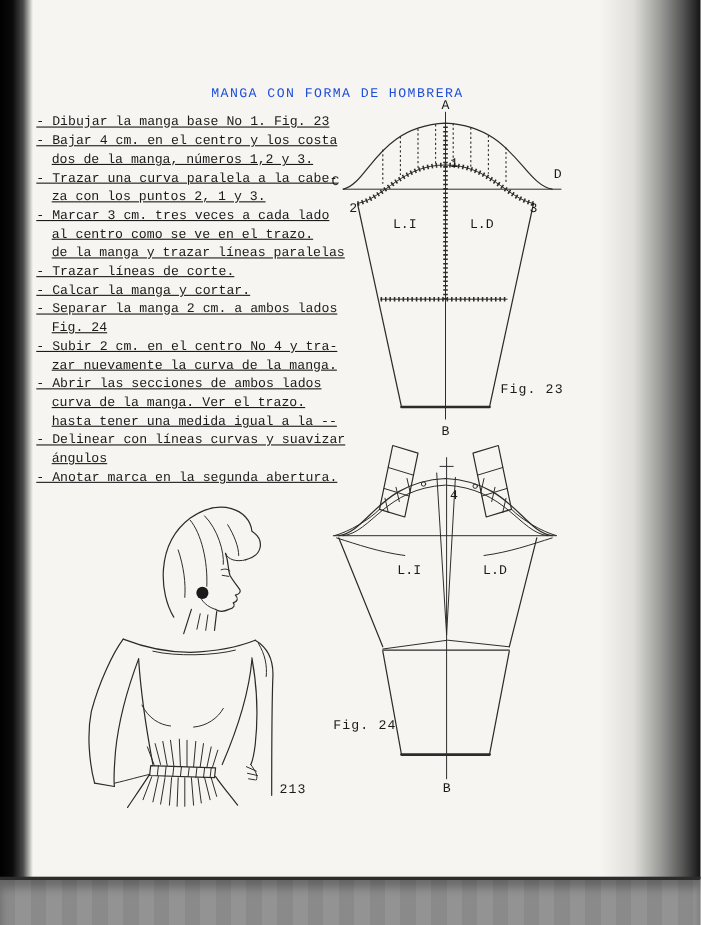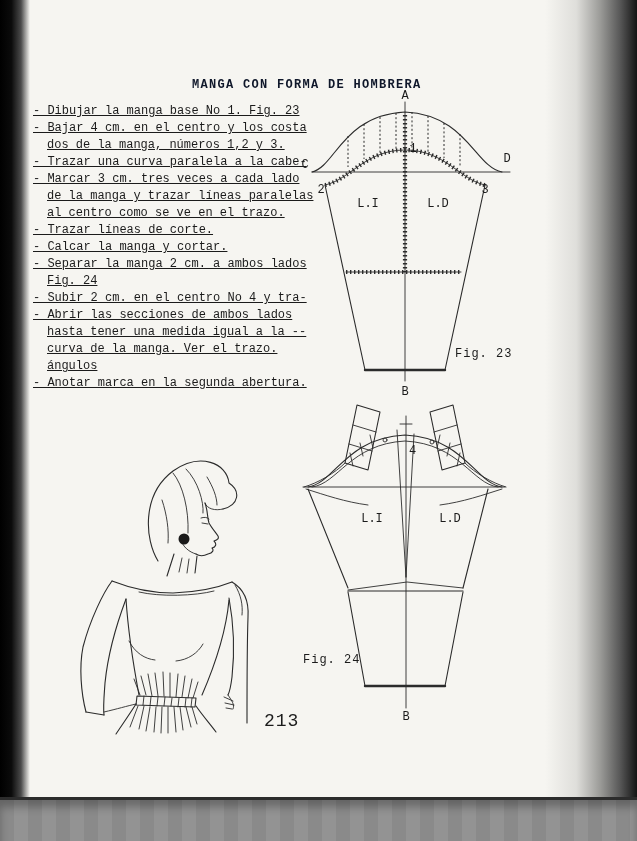--- a/index.html
+++ b/index.html
@@ -17,32 +17,32 @@
     background:linear-gradient(90deg,rgba(246,245,241,0) 0%,rgba(185,185,182,.38) 34%,#9b9b98 60%,#565656 82%,#141414 100%);
   }
   .scan-band-bottom{
     position:absolute;left:0;top:797px;width:637px;height:44px;
     background:repeating-linear-gradient(90deg,#8a8a8a 0 14px,#939393 14px 28px);
     border-top:3px solid #2c2c2c;
     box-shadow:inset 0 7px 9px rgba(0,0,0,.28);
   }
   .page-title{
     position:absolute;left:168px;top:78px;
-    font-size:12px;font-weight:bold;letter-spacing:1.3px;color:#0f172a;
+    font-size:12px;font-weight:normal;letter-spacing:1.3px;color:#1d4ed8;
     white-space:nowrap;
     padding-left:24px;
   }
   .instructions{
     position:absolute;left:33px;top:103px;width:305px;
     font-size:12px;line-height:17px;color:#1b1b1b;text-decoration:underline;
   }
   .instructions .cont{padding-left:14px;}
   .page-number{
     position:absolute;left:254px;top:711px;
-    font-size:18px;color:#1b1b1b;letter-spacing:1px;margin-left:10px;
+    font-size:12px;color:#1b1b1b;letter-spacing:1px;
   }
   .fig{position:absolute;}
   svg text{
     font-family:"Liberation Mono", monospace;
     font-size:12px;fill:#1b1b1b;
   }
   svg .cap{letter-spacing:1px;}
   .ln{fill:none;stroke:#2b2b2b;stroke-width:1.1;stroke-linecap:round;stroke-linejoin:round;}
   .thin{stroke-width:0.9;}
   .thick{stroke-width:2.4;}
@@ -52,31 +52,34 @@
 </head>
 <body>
 
 <div class="page-title">MANGA CON FORMA DE HOMBRERA</div>
 
 <div class="instructions">
   <div>- Dibujar la manga base No 1. Fig. 23</div>
   <div>- Bajar 4 cm. en el centro y los costa</div>
   <div class="cont">dos de la manga, números 1,2 y 3.</div>
   <div>- Trazar una curva paralela a la cabe-</div>
+  <div class="cont">za con los puntos 2, 1 y 3.</div>
   <div>- Marcar 3 cm. tres veces a cada  lado</div>
+  <div class="cont">al centro como se ve en el trazo.</div>
   <div class="cont">de la manga y trazar líneas paralelas</div>
-  <div class="cont">al centro como se ve en el trazo.</div>
   <div>- Trazar líneas de corte.</div>
   <div>- Calcar la manga y cortar.</div>
   <div>- Separar la manga 2 cm. a ambos lados</div>
   <div class="cont">Fig. 24</div>
   <div>- Subir 2 cm. en el centro No 4 y tra-</div>
+  <div class="cont">zar nuevamente la curva de la manga.</div>
   <div>- Abrir las secciones de ambos  lados</div>
+  <div class="cont">curva de la manga. Ver el trazo.</div>
   <div class="cont">hasta tener una medida igual a la --</div>
-  <div class="cont">curva de la manga. Ver el trazo.</div>
+  <div>- Delinear con líneas curvas y suavizar</div>
   <div class="cont">ángulos</div>
   <div>- Anotar marca en la segunda abertura.</div>
 </div>
 
 <div class="fig" style="left:295px;top:85px;width:315px;height:315px;">
 <svg width="315" height="315" viewBox="0 0 315 315">
   <g>
     <line class="ln thin" x1="110" y1="17" x2="110" y2="296"></line>
     <line class="ln thin" x1="17" y1="87" x2="215" y2="87"></line>
   </g>

